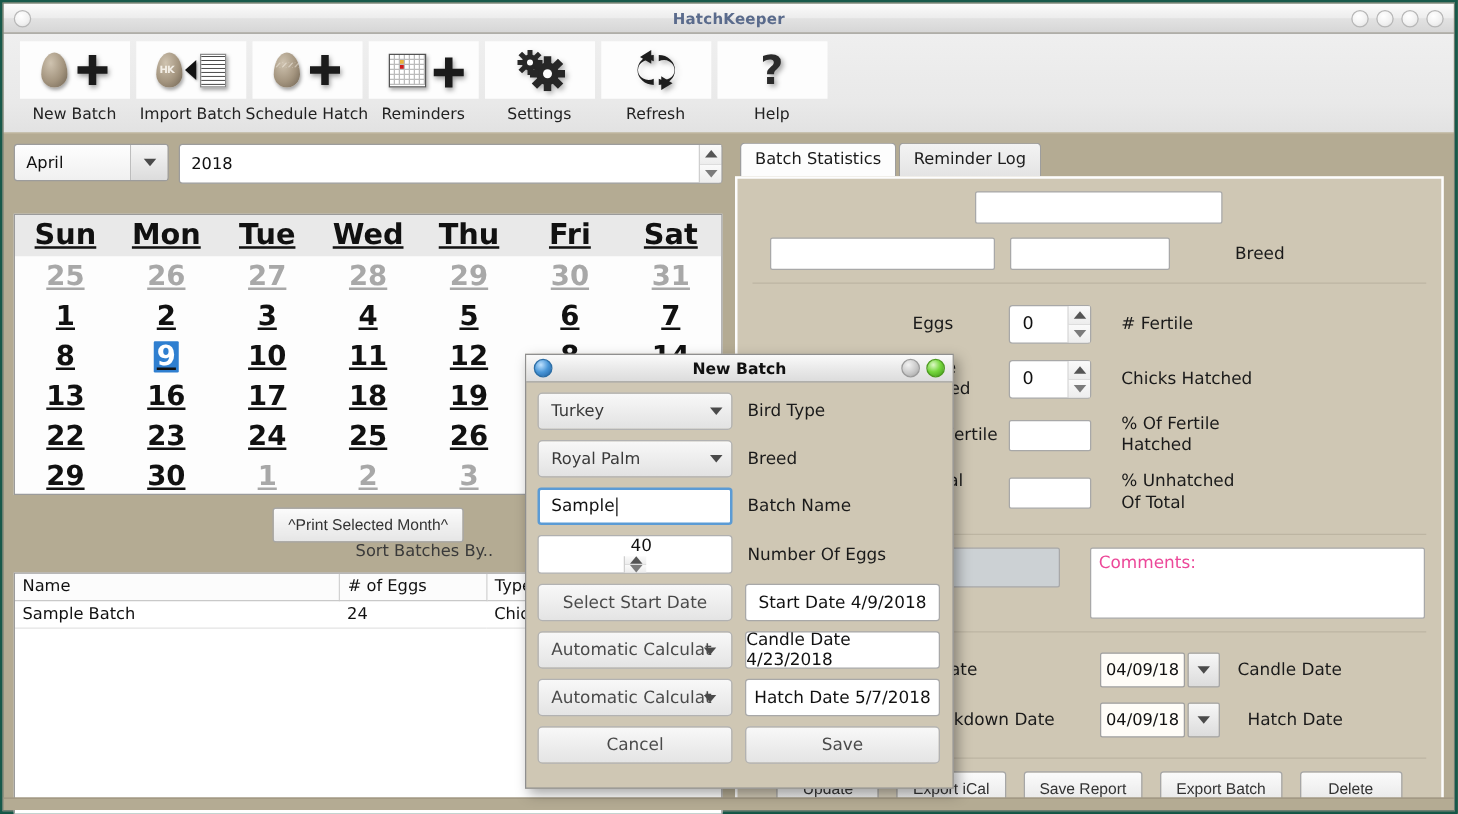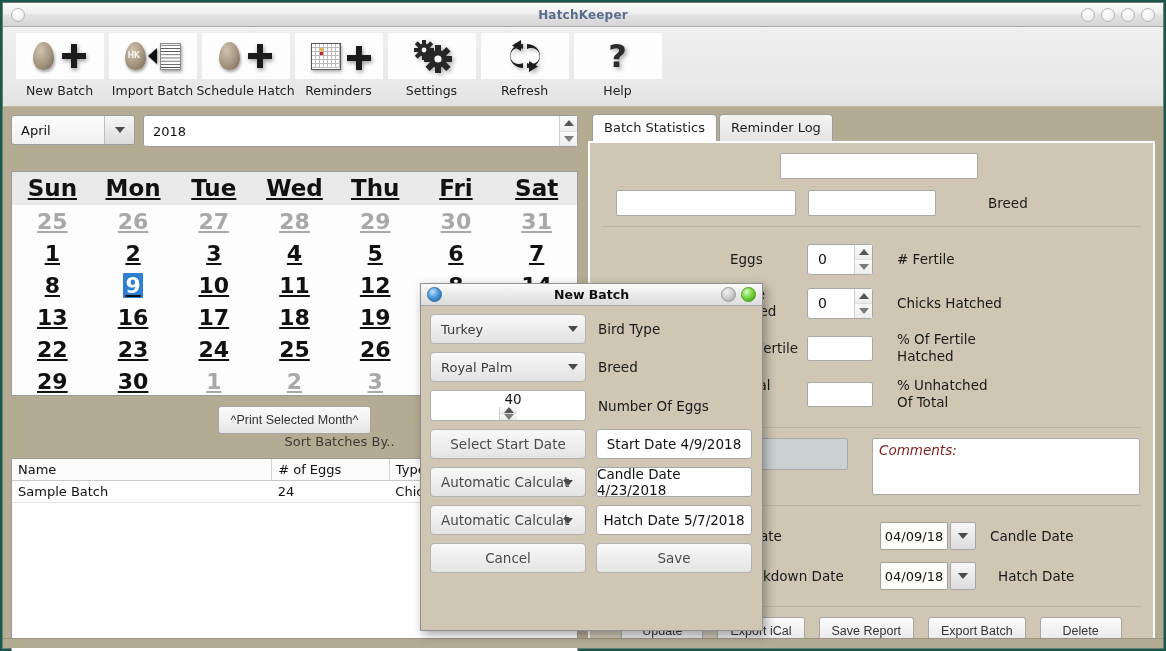--- a/index.html
+++ b/index.html
@@ -246,21 +246,21 @@
     font-size: 13px; color: #111;
   }
   .datebox .db {
     width: 26px; height: 28px; margin-left: 2px;
     background: linear-gradient(to bottom,#f7f7f7,#dcdcdc);
     border: 1px solid #a6a6a6; border-radius: 2px;
     display: flex; align-items: center; justify-content: center;
   }
   .comments {
     background: #fff; border: 1px solid #a8a8a8; border-radius: 2px;
-    font-size: 13.5px; color: #7f1d1d; padding: 3px 6px; font-style: italic;
+    font-size: 13.5px; color: #ec4899; padding: 3px 6px;
   }
   .actionbar { display: flex; gap: 14px; justify-content: center; }
 
   
   .dialog {
     position: absolute; left: 417px; top: 176px;
     width: 343px; height: 348px;
     background: #cfc7b4;
     border: 1px solid #8f8f8f;
     box-shadow: 3px 4px 10px rgba(0,0,0,.35);
@@ -743,20 +743,27 @@
           <div class="dlg-row">
             <span class="dcombo">
               <span class="dt">Royal Palm</span>
               <span class="dc">
                   <i class="caret-down"></i>
                 </span>
             </span>
             <span class="dlabel">Breed</span>
           </div>
 
+          <div class="dlg-row">
+            <span class="dinput">
+              <span>Sample</span>
+                <i class="caretbar"></i>
+            </span>
+            <span class="dlabel">Batch Name</span>
+          </div>
 
           <div class="dlg-row">
             <span class="dspin">
               <span class="dv">40</span>
               <span class="spin-col" style="height:29px">
                 <div>
                     <i class="tri-up"></i>
                   </div>
                 <div>
                     <i class="tri-dn"></i>

